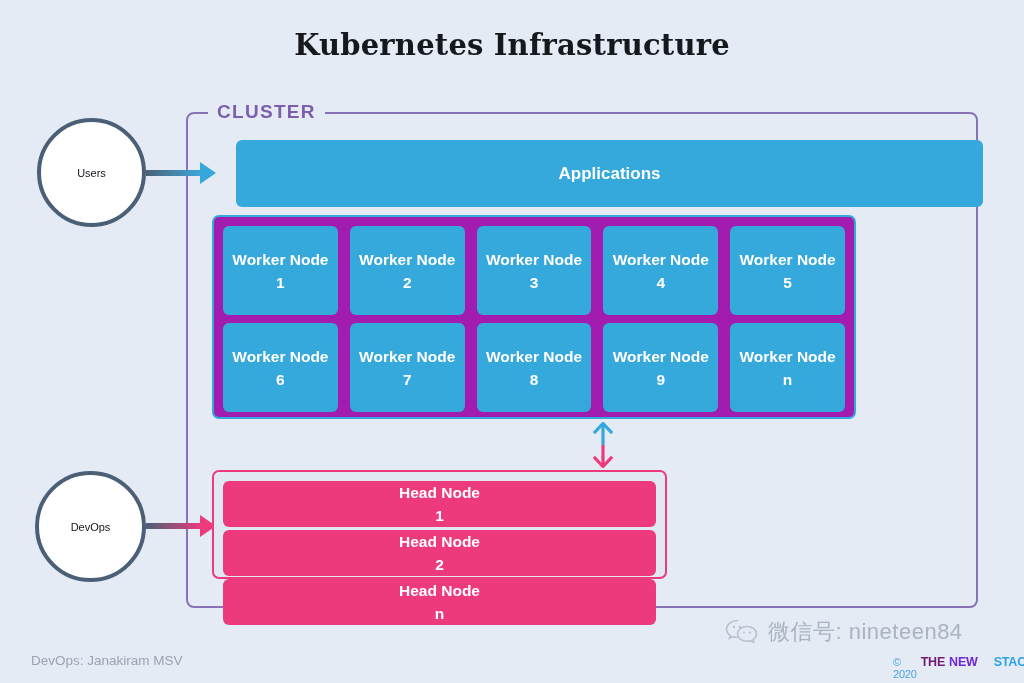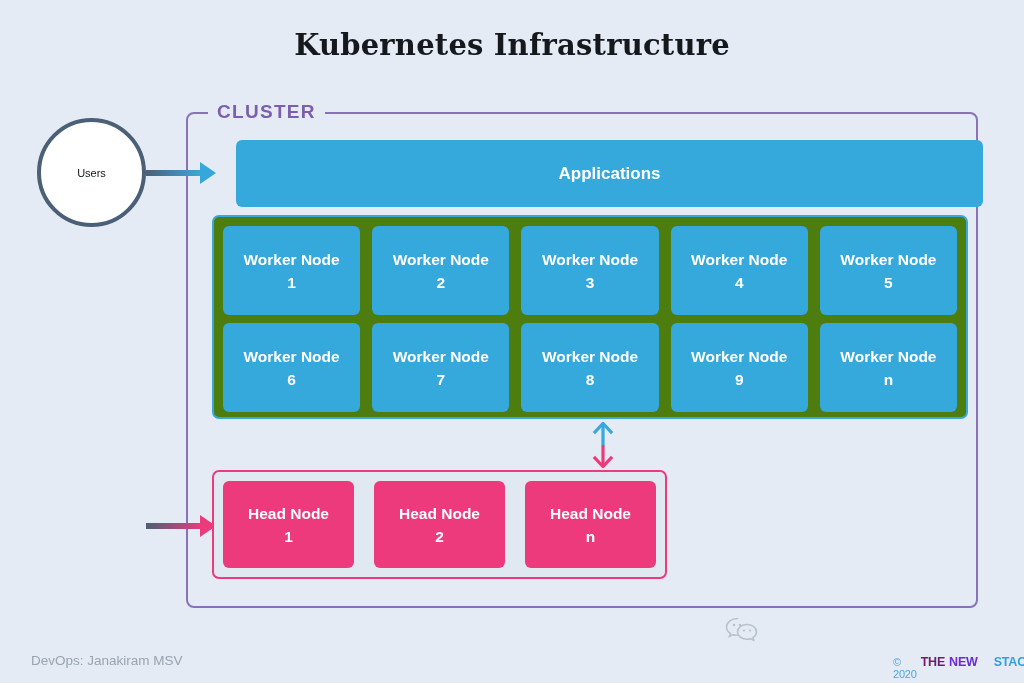--- a/index.html
+++ b/index.html
@@ -134,24 +134,24 @@
     font-size: 17px;
     font-weight: bold;
     margin-left: 23px;
   }
 
   
   #worker-panel {
     position: absolute;
     left: 212px;
     top: 215px;
-    width: 756px;
+    width: 644px;
     height: 204px;
     box-sizing: border-box;
-    background: #4d7c0f;
+    background: #a21caf;
     border: 2.5px solid #35a8dc;
     border-radius: 7px;
     padding: 9px;
   }
   .node-row {
     display: flex;
     gap: 12px;
     height: 89px;
   }
   .node-row + .node-row { margin-top: 8px; }
@@ -186,21 +186,22 @@
     left: 212px;
     top: 470px;
     width: 455px;
     height: 109px;
     box-sizing: border-box;
     background: #e0e9f2;
     border: 2.5px solid #ec3a7d;
     border-radius: 7px;
     padding: 9px;
     display: flex;
-    gap: 20px;
+    gap: 3px;
+    flex-direction: column;
   }
   .head-node {
     flex: 1 1 0;
     box-sizing: border-box;
     background: #ec3a7d;
     border-radius: 6px;
     display: flex;
     flex-direction: column;
     align-items: center;
     justify-content: center;
@@ -259,20 +260,23 @@
   <div id="cluster-box"></div>
   <div id="cluster-label">CLUSTER</div>
 
   <div id="users-circle" class="actor-circle">
     <span>Users</span>
   </div>
   <div id="users-arrow" class="actor-arrow">
     <span class="head"></span>
   </div>
 
+  <div id="devops-circle" class="actor-circle">
+    <span>DevOps</span>
+  </div>
   <div id="devops-arrow" class="actor-arrow">
     <span class="head"></span>
   </div>
 
   <div id="applications-bar">
     <span>Applications</span>
   </div>
 
   <div id="worker-panel">
     <div class="node-row">
@@ -347,20 +351,21 @@
 
   <div id="watermark">
     <svg width="34" height="26" viewBox="0 0 34 26">
       <path d="M12.5 1.5C6.2 1.5 1.5 5.4 1.5 10c0 2.6 1.5 4.9 3.9 6.4l-1 3 3.4-1.7c1.4.4 2.9.6 4.4.5" fill="none" stroke="#b8c3ce" stroke-width="1.6" stroke-linecap="round"></path>
       <circle cx="9" cy="8" r="1.3" fill="#b8c3ce"></circle>
       <circle cx="15" cy="8" r="1.3" fill="#b8c3ce"></circle>
       <path d="M22 7.5c-5.3 0-9.5 3.4-9.5 7.4 0 4 4.2 7.3 9.5 7.3 1.2 0 2.4-.2 3.5-.5l3.3 1.6-.9-2.7c2.2-1.4 3.6-3.4 3.6-5.7 0-4-4.2-7.4-9.5-7.4z" fill="none" stroke="#b8c3ce" stroke-width="1.6" stroke-linejoin="round"></path>
       <circle cx="19" cy="13.5" r="1.1" fill="#b8c3ce"></circle>
       <circle cx="25" cy="13.5" r="1.1" fill="#b8c3ce"></circle>
     </svg>
+    <span id="watermark-text">微信号: nineteen84</span>
   </div>
 
   <div id="tns-logo">
     <span id="tns-copy">© 2020</span>
     <span class="tns-the">THE</span>
     <span class="tns-new">NEW</span>
     <span class="tns-stack">STACK</span>
   </div>
 
 </div>

